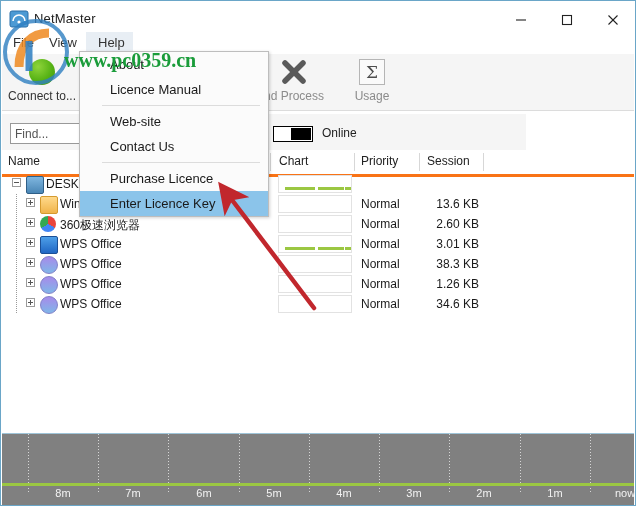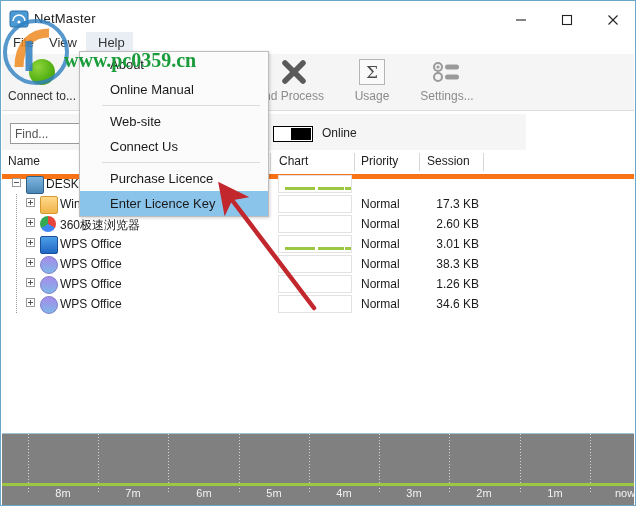--- a/index.html
+++ b/index.html
@@ -55,21 +55,21 @@
             border:1px solid #999;background:#fff;font-size:12px;color:#555;
             padding:0 4px;line-height:21px;box-sizing:border-box;}
   .toggle{position:absolute;left:271px;top:12px;width:40px;height:16px;
           border:1px solid #000;background:#fff;box-sizing:border-box;}
   .toggle .knob{position:absolute;right:1px;top:1px;width:20px;height:12px;background:#000;}
   .online-lbl{position:absolute;left:320px;top:12px;font-size:12px;color:#222;text-align:center;}
 
   
   .listpanel{position:absolute;left:1px;top:149px;width:632px;height:282px;background:#fff;}
   .colheader{position:absolute;left:0;top:0;width:632px;height:24px;
-             background:#fff;border-bottom:5px solid #f97316;}
+             background:#fff;border-bottom:3px solid #f97316;}
   .colheader .ch{position:absolute;top:4px;font-size:12px;color:#222;}
   .colheader .sep{position:absolute;top:3px;width:1px;height:18px;background:#d7d7d7;}
   #ch-name{left:6px;}
   #ch-chart{left:277px;}
   #ch-priority{left:359px;}
   #ch-session{left:425px;}
 
   .rows{position:absolute;left:0;top:24px;width:632px;}
   .row{position:relative;height:20px;}
   .tw-toggle{position:absolute;top:4px;width:9px;height:9px;border:1px solid #9a9a9a;
@@ -182,32 +182,20 @@
     </div>
 
     <div class="tb-btn" id="tb-usage">
       <div class="tb-ico">
         <span style="display:inline-block;width:24px;height:24px;border:1px solid #b5b5b5;background:#fafafa;
                      line-height:24px;font-size:17px;color:#4d4d4d;font-family:'DejaVu Serif',serif;">Σ</span>
       </div>
       <div class="tb-lbl">Usage</div>
     </div>
 
-    <div class="tb-btn" id="tb-settings">
-      <div class="tb-ico">
-        <svg width="30" height="24" viewBox="0 0 30 24">
-          <circle cx="6" cy="7" r="4" fill="none" stroke="#9a9a9a" stroke-width="2"></circle>
-          <circle cx="6" cy="7" r="1.6" fill="#9a9a9a"></circle>
-          <rect x="13" y="4.5" width="14" height="5" rx="2.5" fill="#9a9a9a"></rect>
-          <circle cx="6" cy="17" r="4" fill="none" stroke="#9a9a9a" stroke-width="2"></circle>
-          <rect x="13" y="14.5" width="14" height="5" rx="2.5" fill="#9a9a9a"></rect>
-        </svg>
-      </div>
-      <div class="tb-lbl">Settings...</div>
-    </div>
   </div>
 
   <div class="filterbar">
     <div class="find-box" title="Find...">Find...</div>
     <div class="toggle">
         <div class="knob"></div>
       </div>
     <div class="online-lbl">Online</div>
   </div>
 
@@ -235,21 +223,21 @@
           <div class="cell-priority"></div>
           <div class="cell-session"></div>
         </div>
         <div class="row">
           <div class="tw-toggle plus" style="left: 24px;"></div>
           <div class="dotline" style="top: 0px; height: 20px;"></div>
           <div class="node-ico ico-folder" style="left: 38px;"></div>
           <div class="node-lbl" style="left: 58px;">Windows Explorer</div>
           <div class="chartcell"></div>
           <div class="cell-priority">Normal</div>
-          <div class="cell-session">17.3 KB</div>
+          <div class="cell-session">13.6 KB</div>
         </div>
         <div class="row">
           <div class="tw-toggle plus" style="left: 24px;"></div>
           <div class="dotline" style="top: 0px; height: 20px;"></div>
           <div class="node-ico ico-chrome" style="left: 38px;"></div>
           <div class="node-lbl" style="left: 58px;">360极速浏览器</div>
           <div class="chartcell"></div>
           <div class="cell-priority">Normal</div>
           <div class="cell-session">2.60 KB</div>
         </div>
@@ -317,24 +305,24 @@
         <div class="tlabel" style="left: 322px;">4m</div>
         <div class="tlabel" style="left: 392px;">3m</div>
         <div class="tlabel" style="left: 462px;">2m</div>
         <div class="tlabel" style="left: 533px;">1m</div>
         <div class="tlabel" style="left: 603px;">now</div>
       </div>
   </div>
 
   <div class="dropdown">
     <div class="dd-item">About</div>
-    <div class="dd-item">Online Manual</div>
+    <div class="dd-item">Licence Manual</div>
     <div class="dd-sep"></div>
     <div class="dd-item">Web-site</div>
-    <div class="dd-item">Connect Us</div>
+    <div class="dd-item">Contact Us</div>
     <div class="dd-sep"></div>
     <div class="dd-item">Purchase Licence</div>
     <div class="dd-item sel">Enter Licence Key</div>
   </div>
 
   <div class="wm" id="wm-logo">
     <svg width="66" height="66" viewBox="0 0 66 66">
       <circle cx="33" cy="33" r="31" fill="none" stroke="#2f7fc1" stroke-width="4" opacity=".85"></circle>
       <path d="M16 48 C16 26 28 14 46 14" fill="none" stroke="#ef8b22" stroke-width="9" opacity=".9"></path>
       <path d="M26 52 V22" stroke="#2f7fc1" stroke-width="7" opacity=".9"></path>

